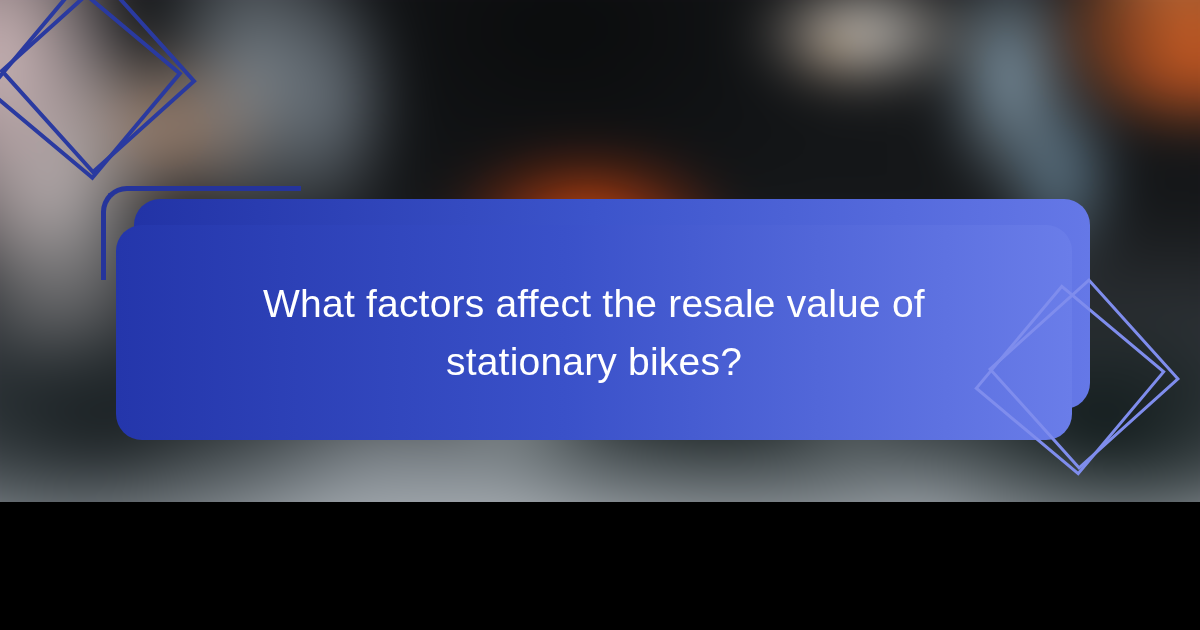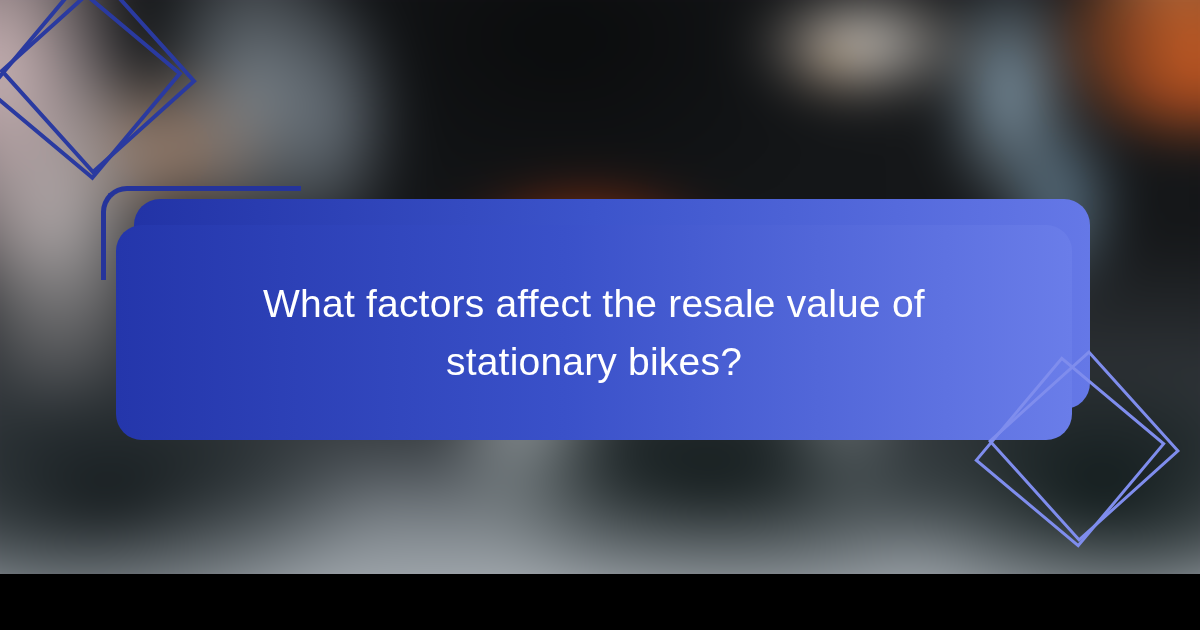--- a/index.html
+++ b/index.html
@@ -7,21 +7,21 @@
     padding: 0;
     background: #000;
   }
   body {
     font-family: "Liberation Sans", sans-serif;
   }
 
   #stage {
     position: relative;
     width: 1200px;
-    height: 574px;
+    height: 502px;
     overflow: hidden;
     background: #ec4899;
   }
 
   
   #backdrop {
     position: absolute;
     inset: -60px;
     filter: blur(26px) saturate(1.05);
     background-color: #121416;

